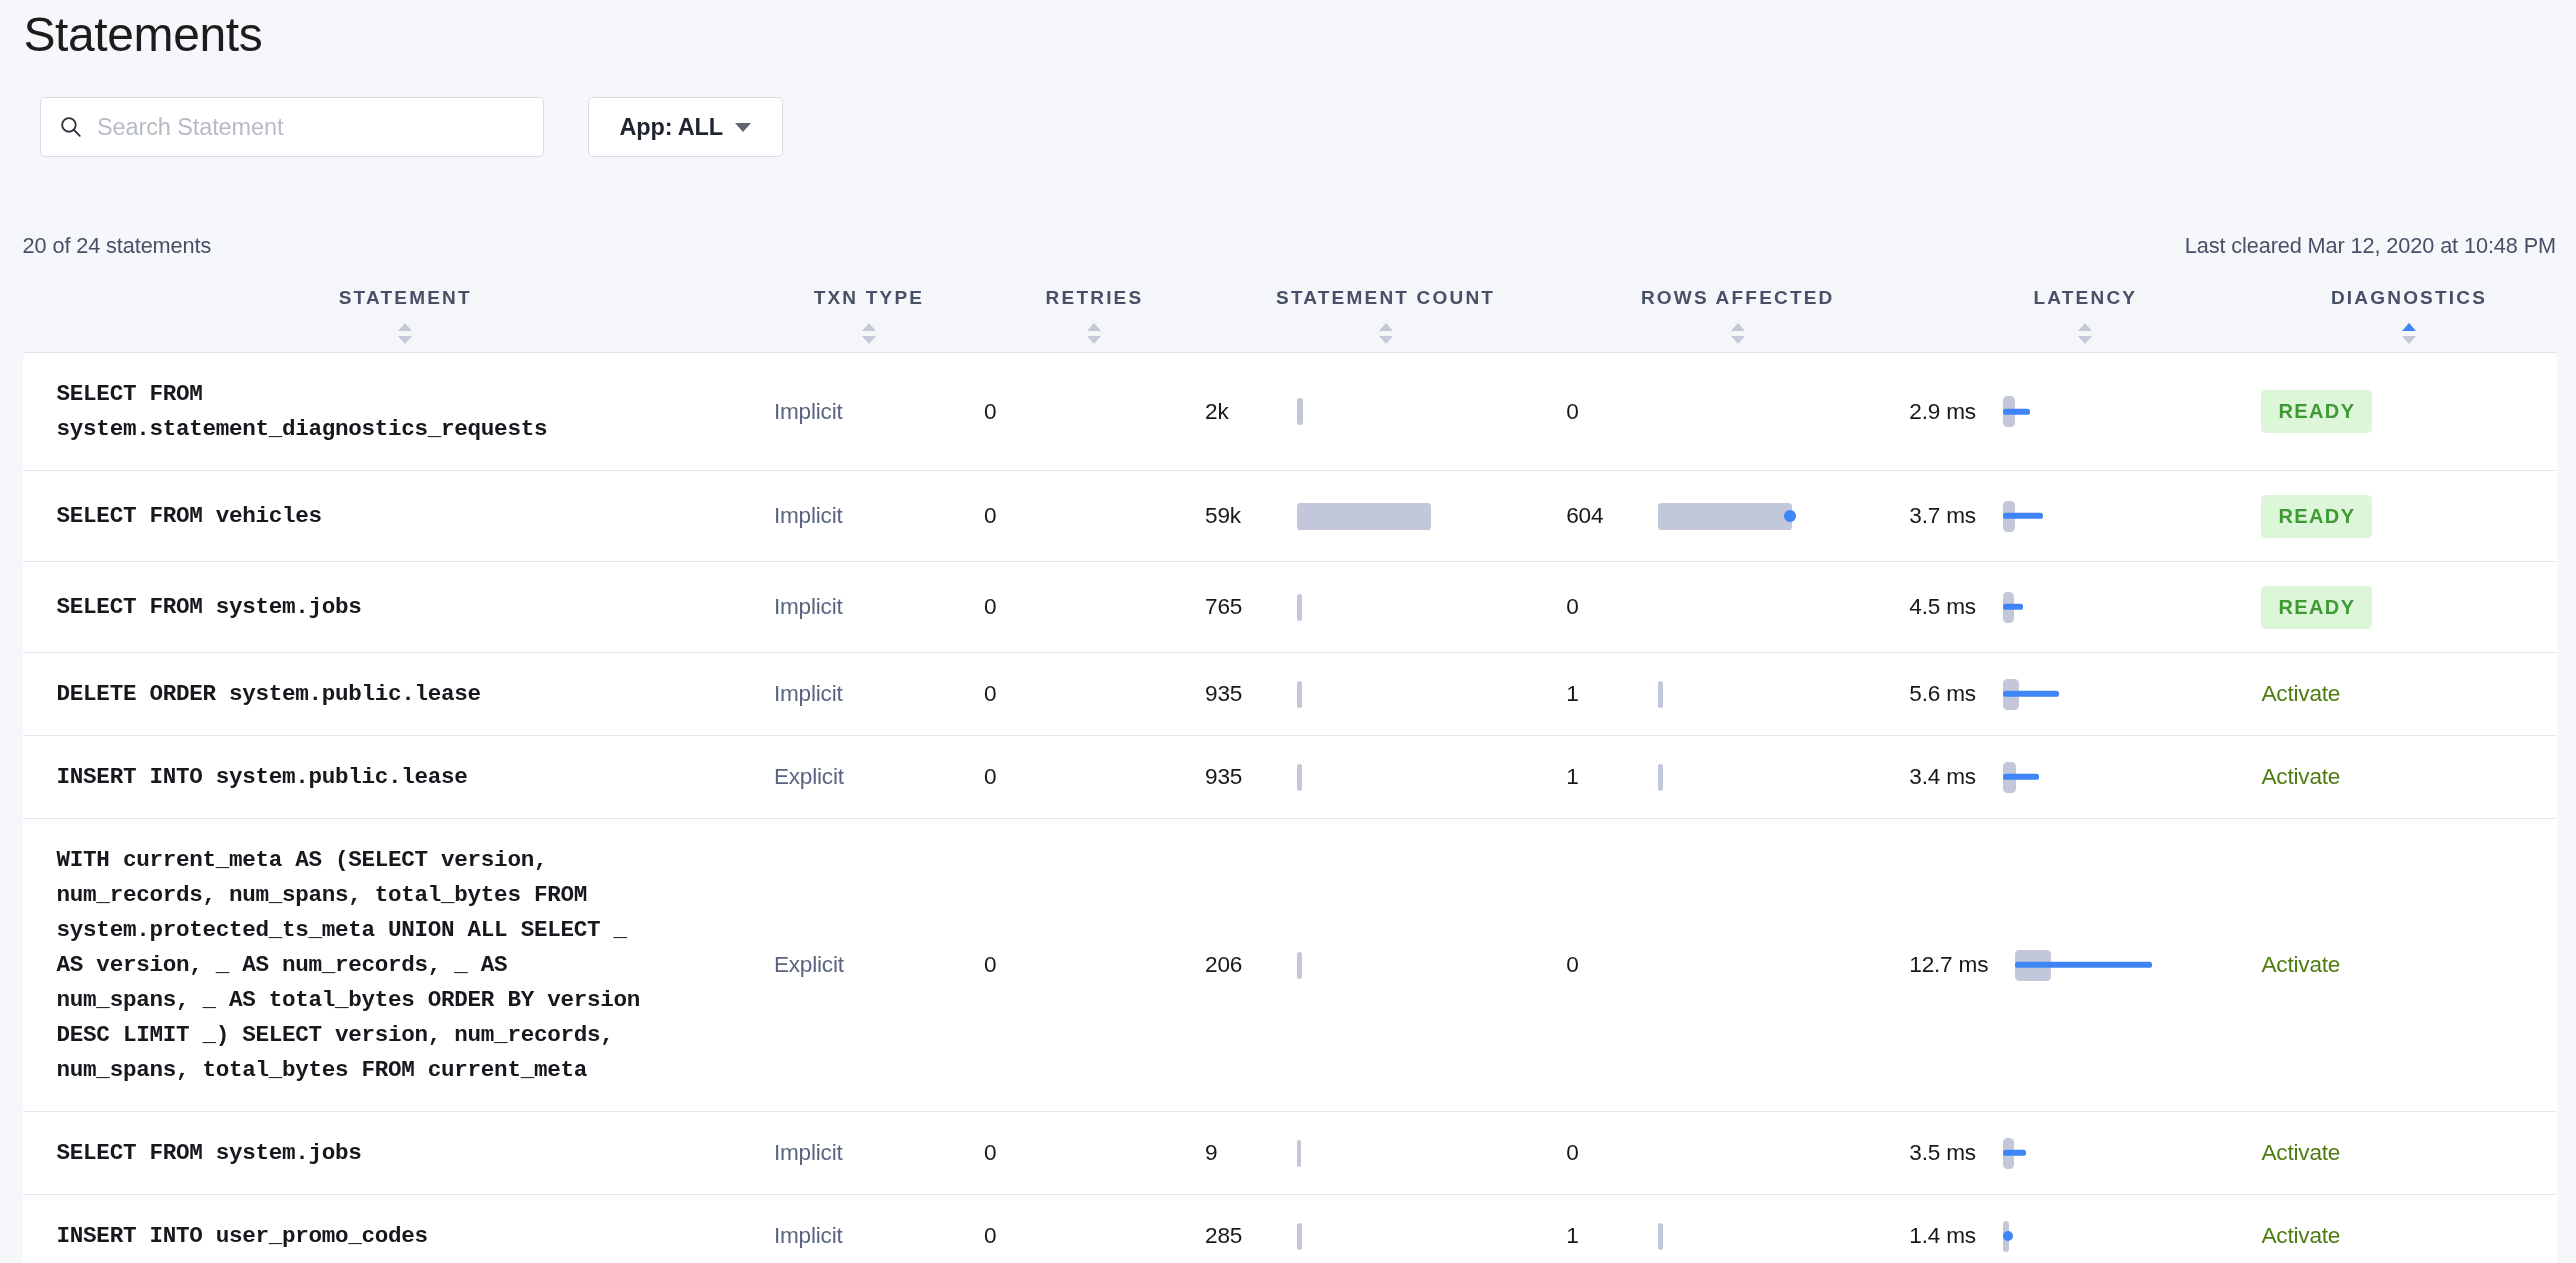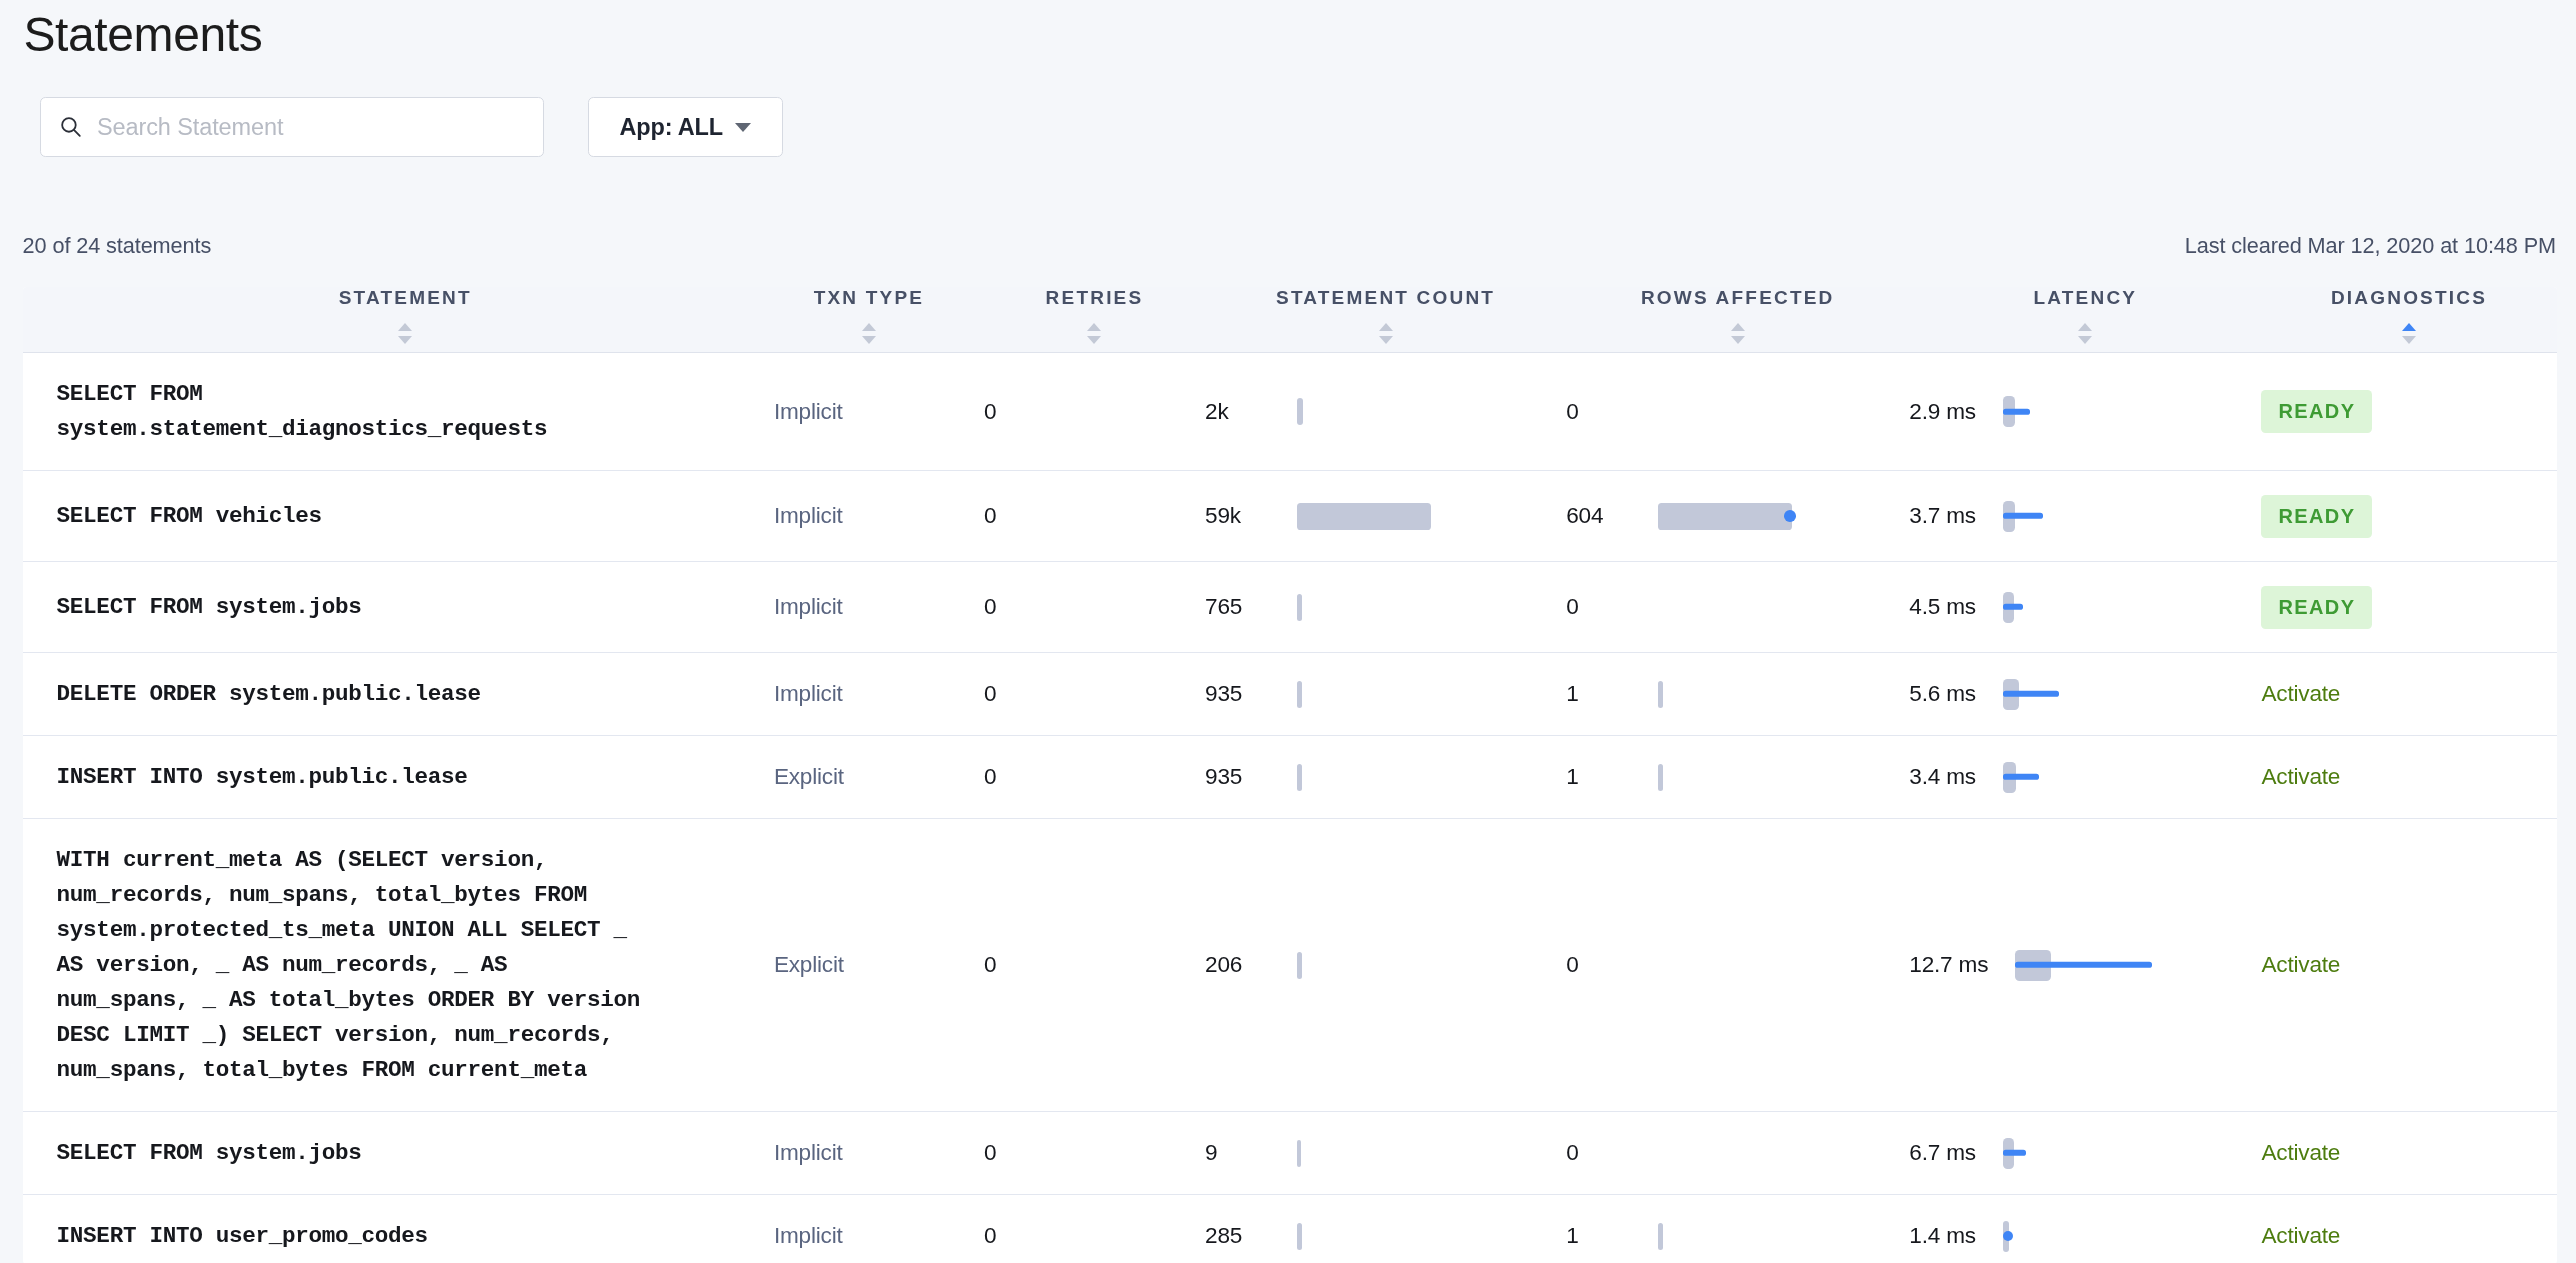--- a/index.html
+++ b/index.html
@@ -619,21 +619,21 @@
               </div>
             </td>
             <td>
               <div class="cell-flex">
                 <span class="num">0</span>
                 <div class="count-bar-wrap"></div>
               </div>
             </td>
             <td>
               <div class="cell-flex">
-                <span class="num">6.7 ms</span>
+                <span class="num">3.5 ms</span>
                 <div class="lat-wrap" style="width: 23.5px;">
                   <div class="lat-box" style="width: 10.8px;"></div>
                   <div class="lat-line" style="width: 23.5px;"></div>
                 </div>
               </div>
             </td>
             <td><span class="link-activate">Activate</span></td>
           </tr>
           <tr>
             <td>

